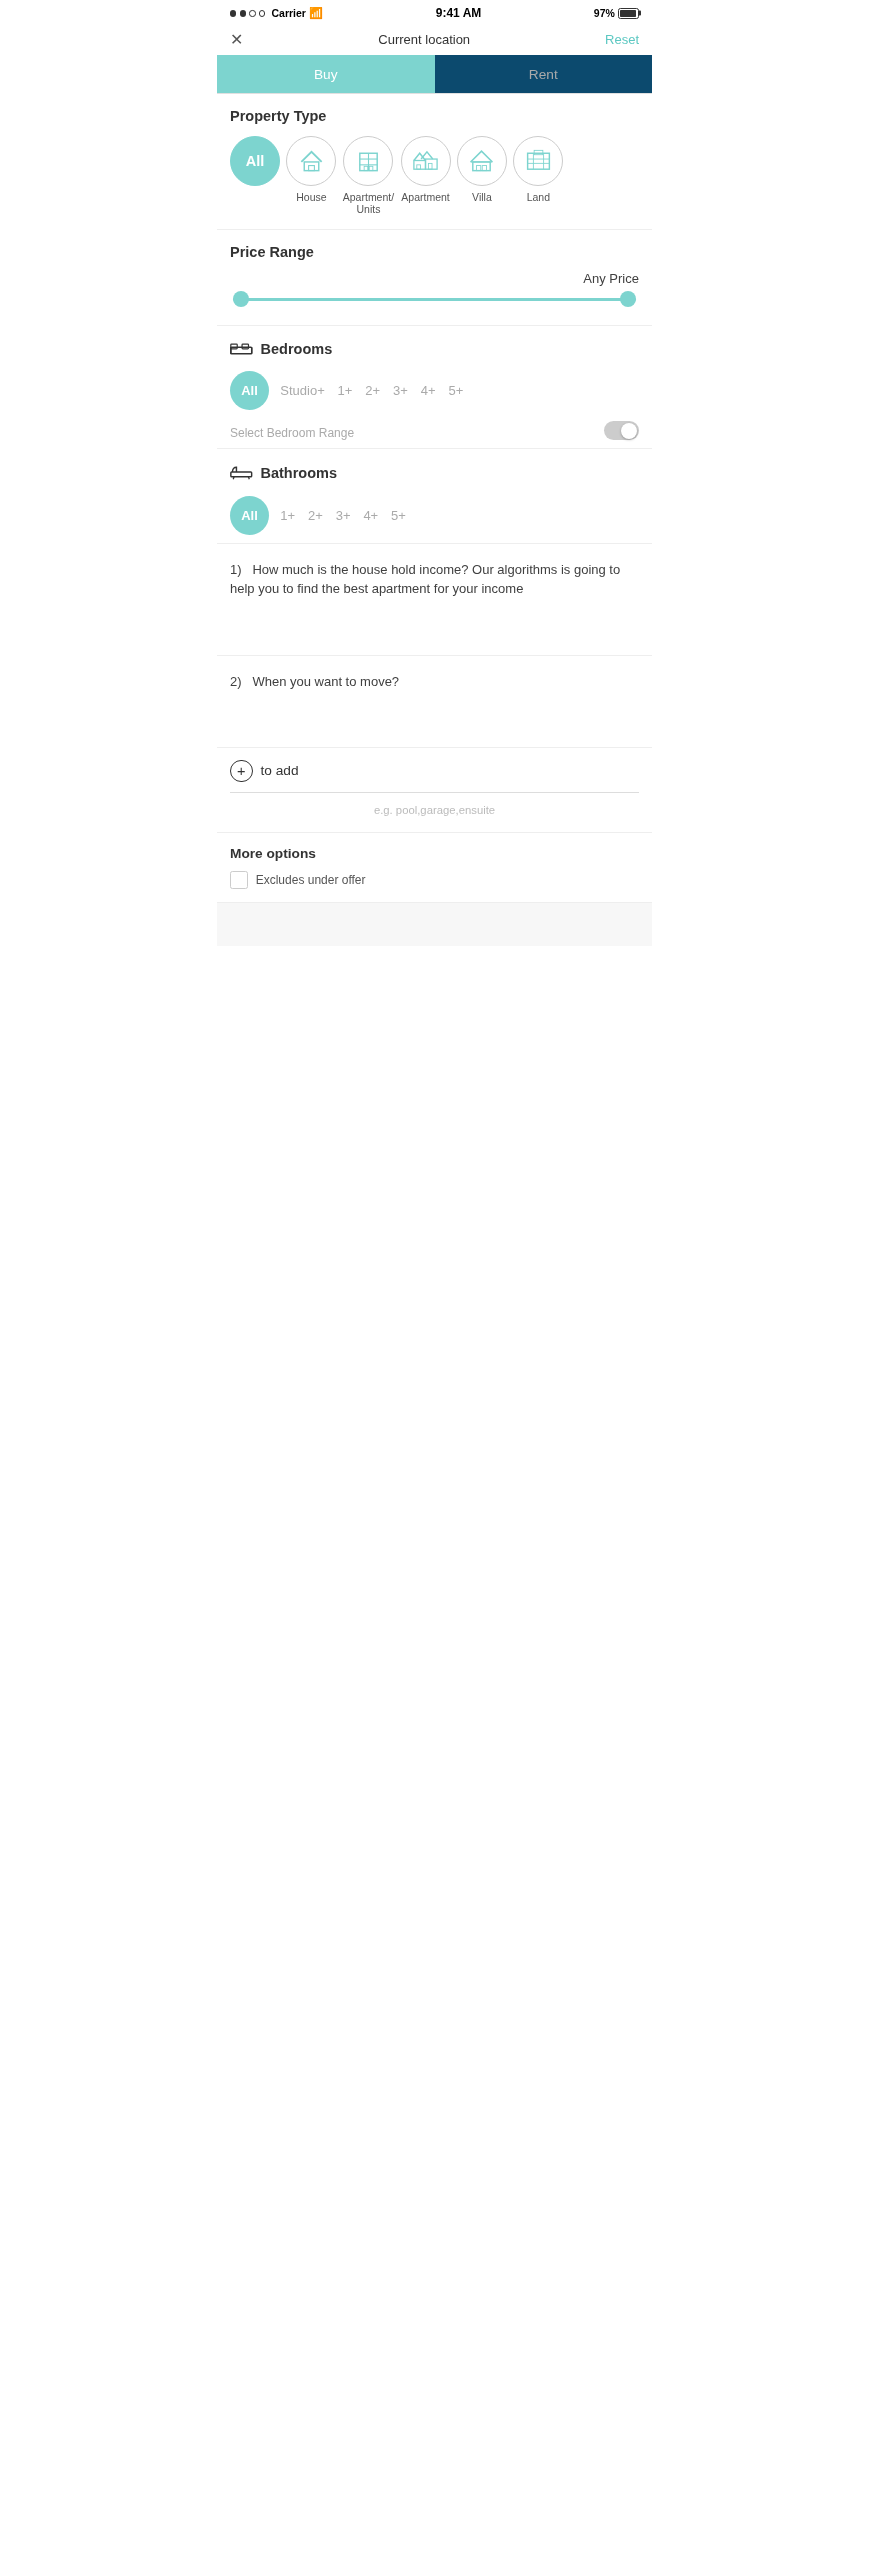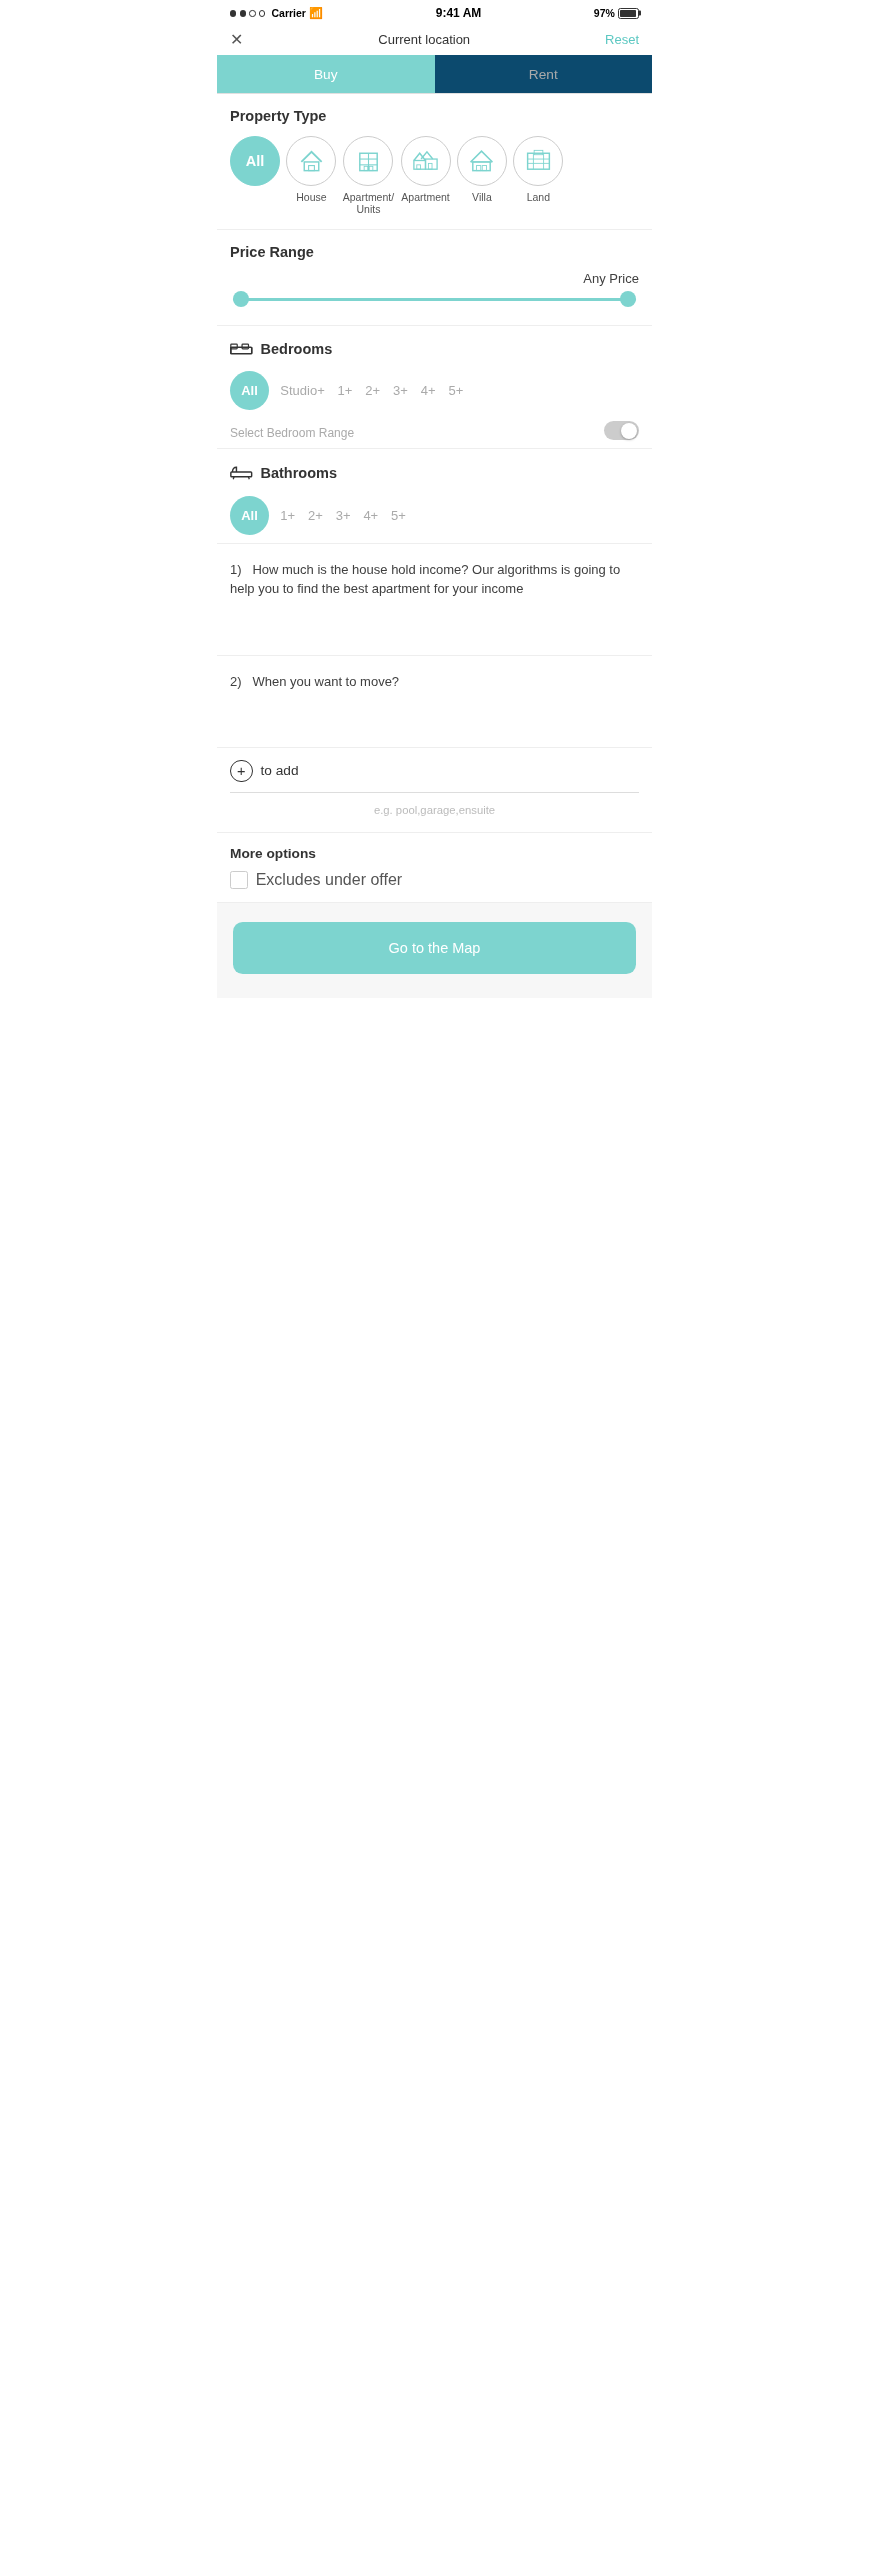--- a/index.html
+++ b/index.html
@@ -287,21 +287,21 @@
     }
     .checkbox {
       width: 17.7px;
       height: 17.7px;
       border: 1.2px solid #ccc;
       border-radius: 2.4px;
       background: #fff;
       cursor: pointer;
     }
     .checkbox-label {
-      font-size: 16px;
+      font-size: 12px;
       color: #555;
     }
 
     
     .bottom-buttons {
       padding: 19.3px 16px 24px;
       display: flex;
       flex-direction: column;
       gap: 13px;
       background: #f7f7f7;
@@ -536,15 +536,14 @@
 
 <div class="more-options-section">
   <div class="more-options-title">More options</div>
   <div class="checkbox-row">
     <div class="checkbox"></div>
     <span class="checkbox-label">Excludes under offer</span>
   </div>
 </div>
 
 <div class="bottom-buttons">
-  <button class="btn-map">Go to the Map</button>
 </div>
 
 
 </body></html>

